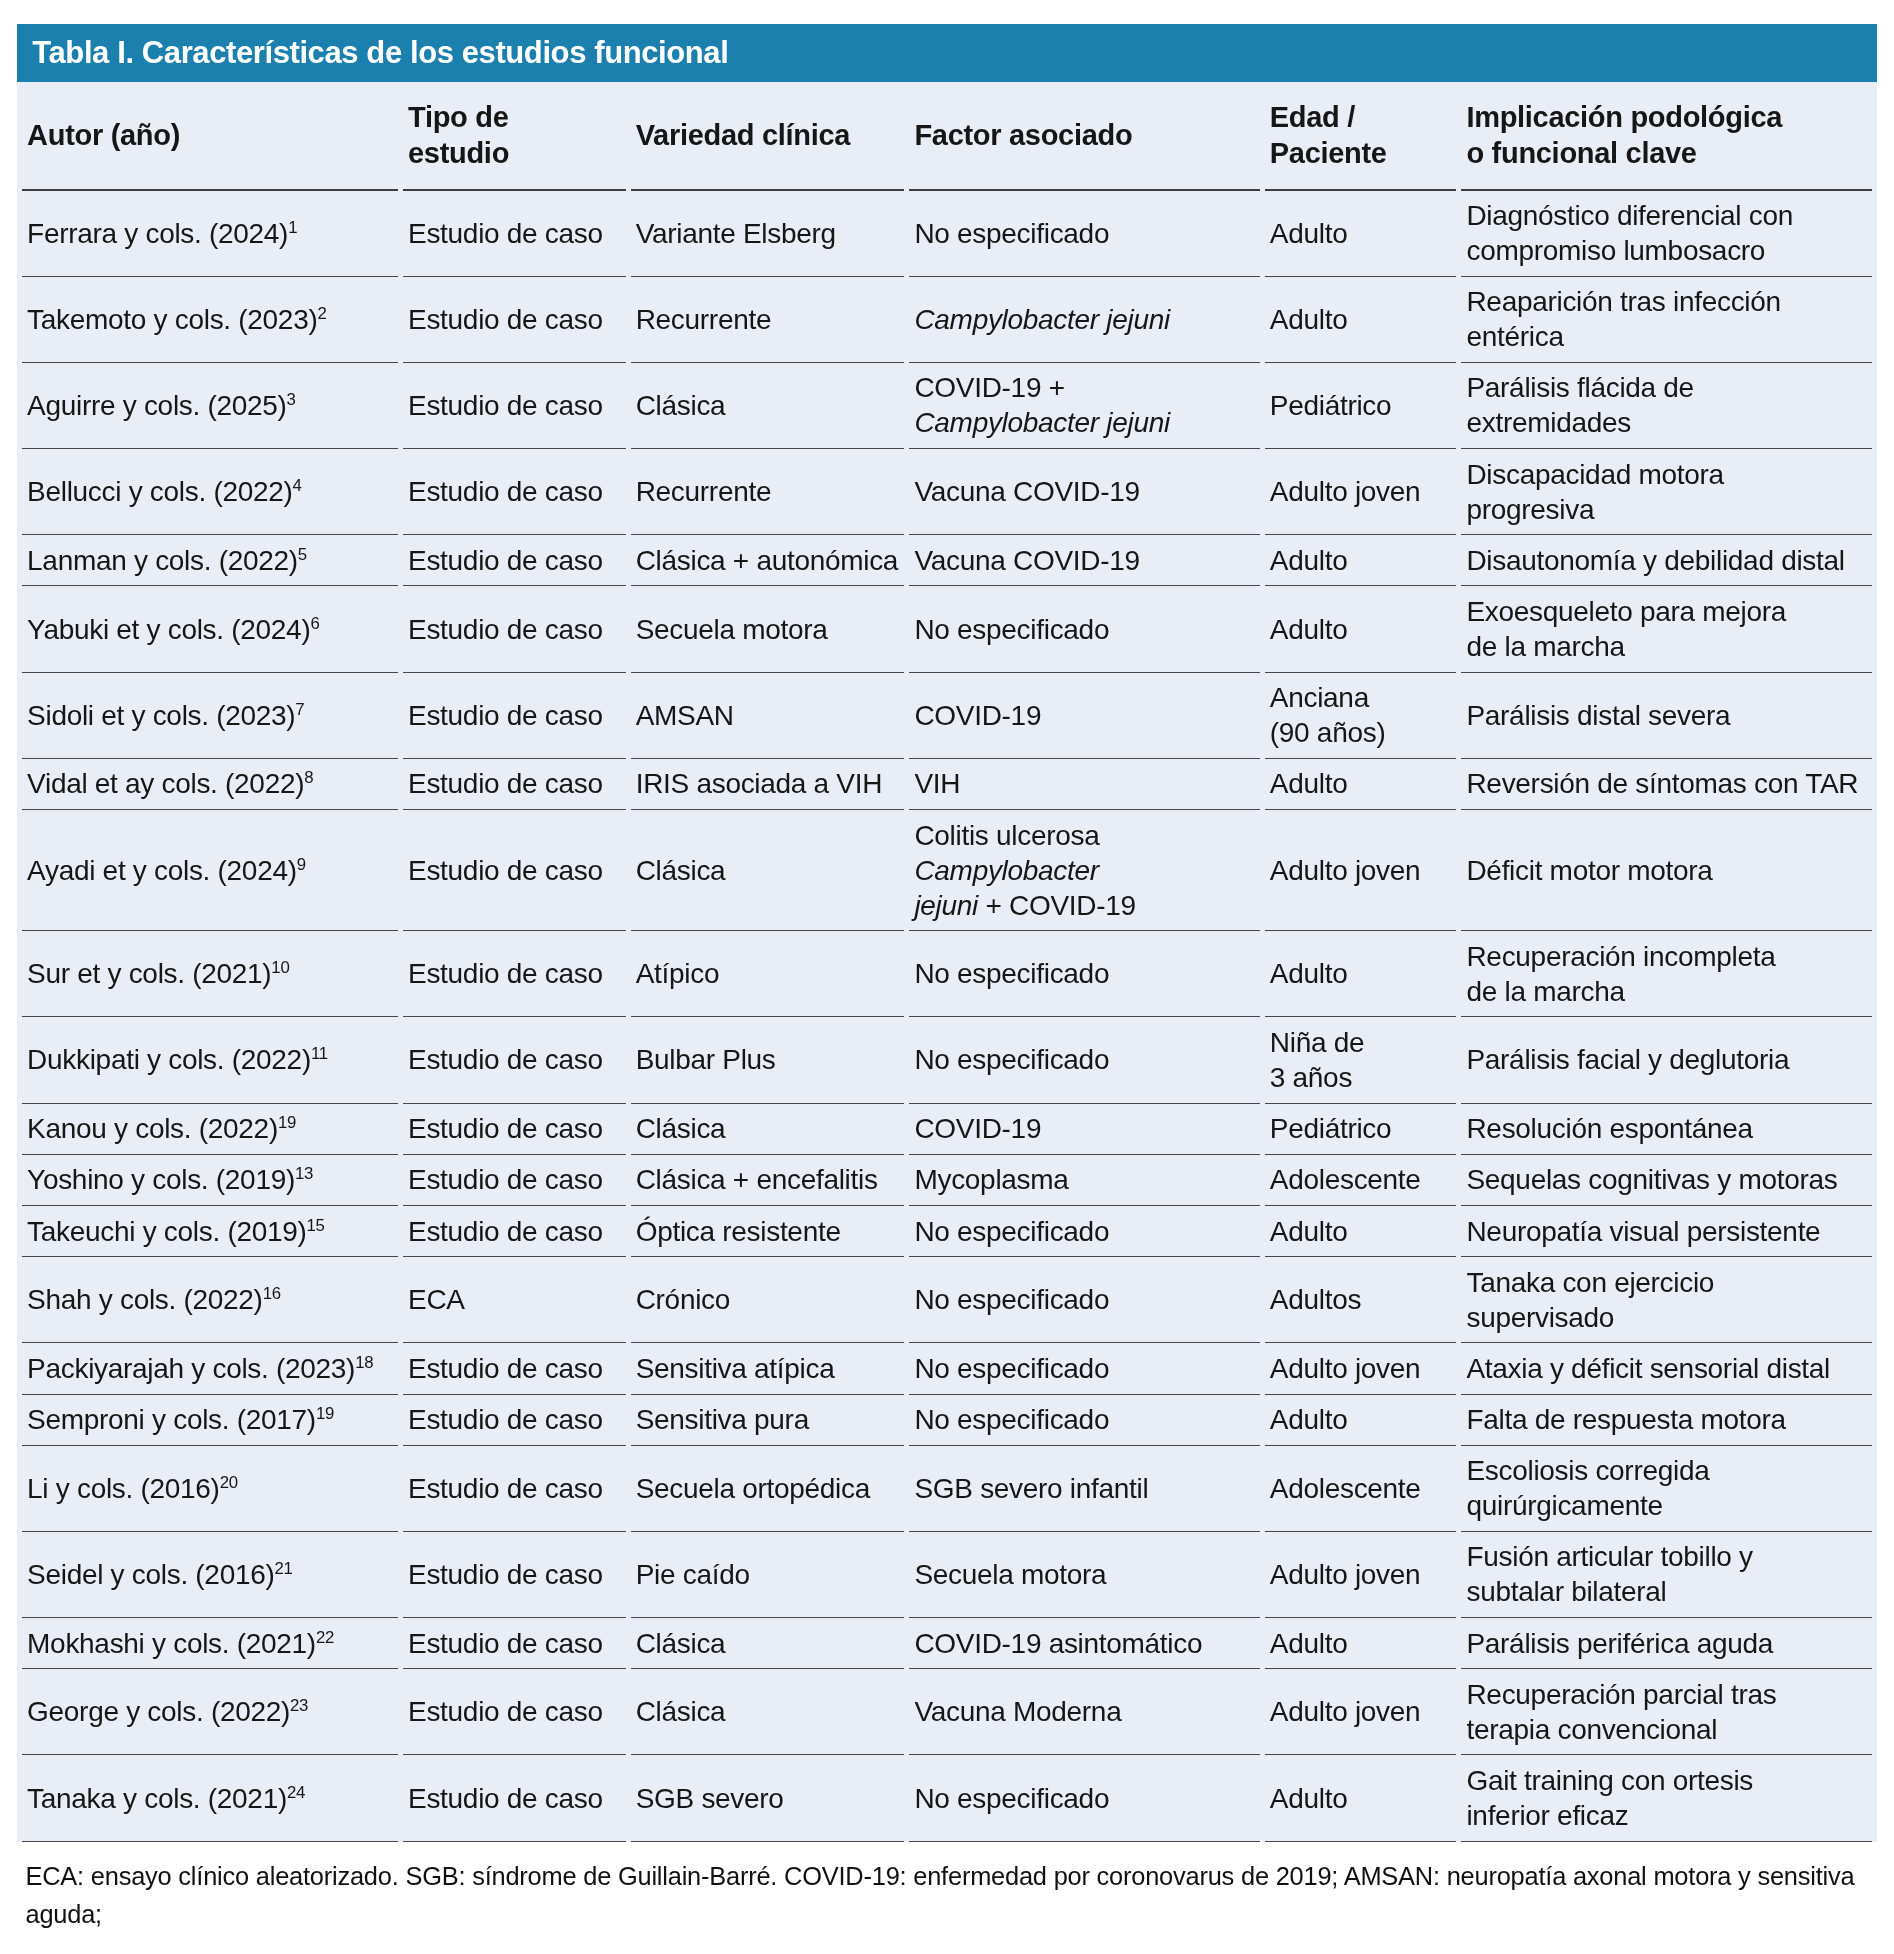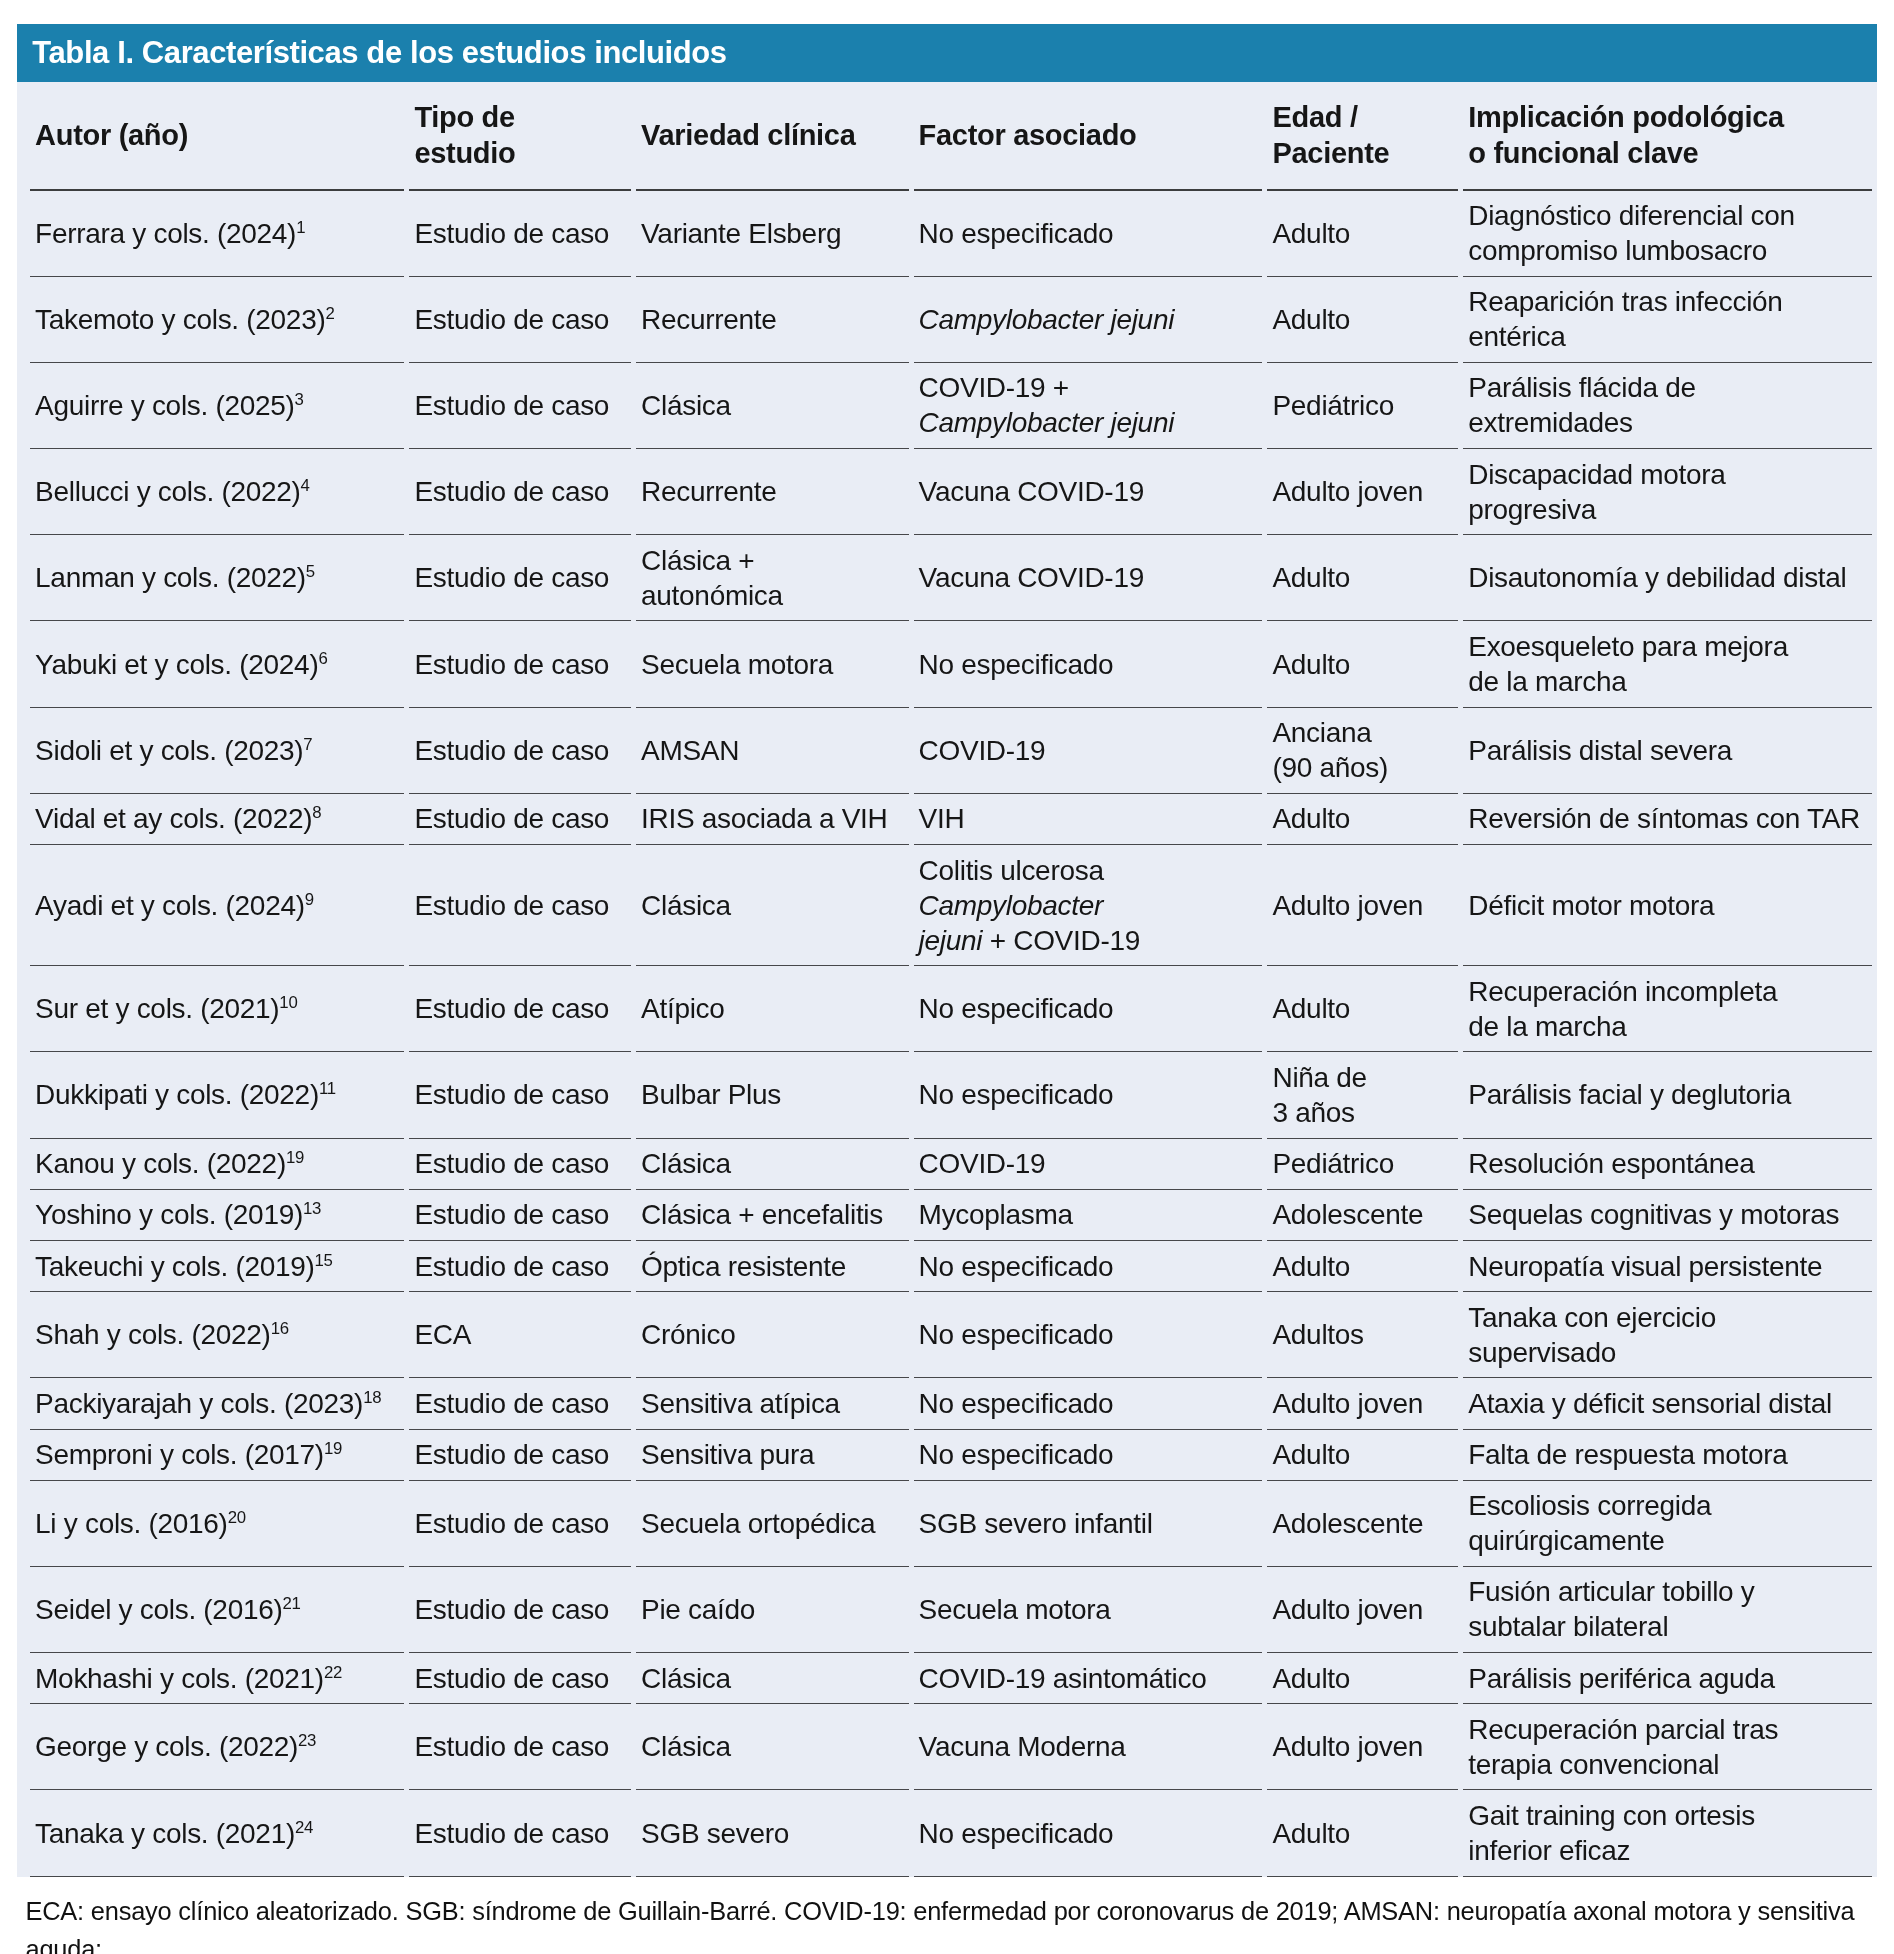--- a/index.html
+++ b/index.html
@@ -29,21 +29,20 @@
     letter-spacing: -0.4px;
   }
   .table-wrap {
     background: #e9edf5;
   }
   table.study-table {
     width: 100%;
     border-collapse: separate;
     border-spacing: 5.1px 0;
     table-layout: fixed;
-    padding-left: 8px;
   }
   col.c1 { width: 20.6%; }
   col.c2 { width: 12.2%; }
   col.c3 { width: 15.0%; }
   col.c4 { width: 19.2%; }
   col.c5 { width: 10.5%; }
   col.c6 { width: 22.5%; }
   th, td {
     text-align: left;
     vertical-align: middle;
@@ -79,21 +78,21 @@
     line-height: 1.5;
     letter-spacing: -0.2px;
     color: #111111;
   }
 </style>
 </head>
 <body>
 
 <div class="page">
   <div class="title-bar">
-    <span class="title">Tabla I. Características de los estudios incluidos</span>
+    <span class="title">Tabla I. Características de los estudios funcional</span>
   </div>
   <div class="table-wrap">
     <table class="study-table">
       <colgroup>
         <col class="c1">
           <col class="c2">
           <col class="c3">
           <col class="c4">
           <col class="c5">
           <col class="c6">

